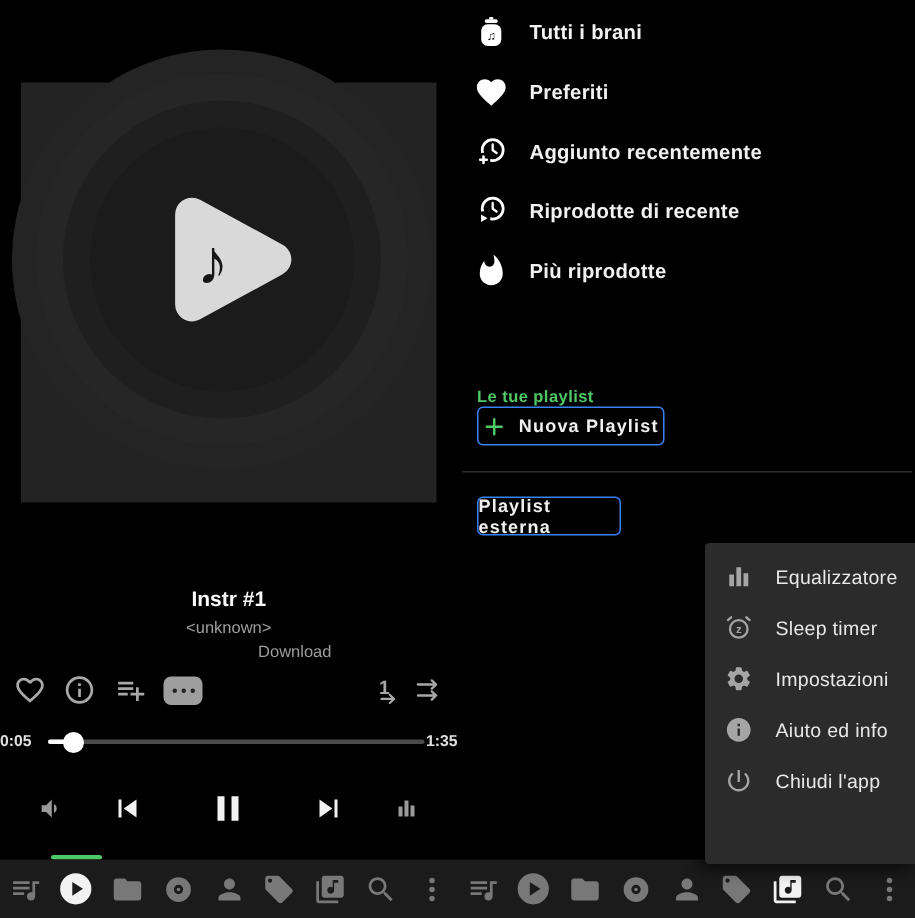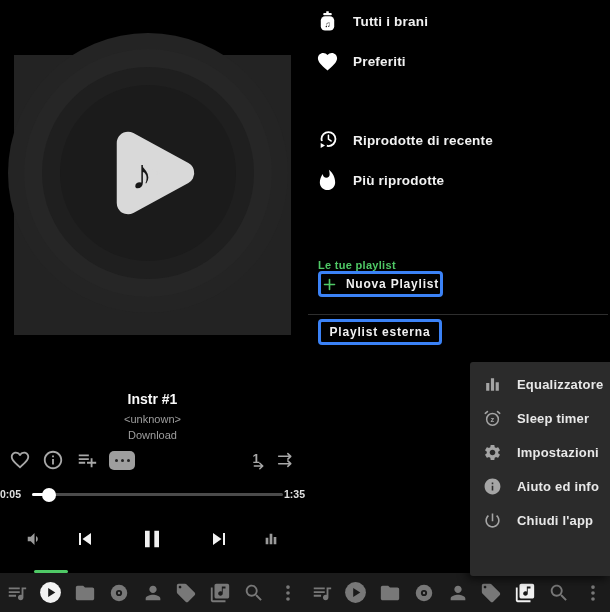--- a/index.html
+++ b/index.html
@@ -16,21 +16,21 @@
   .art-logo{position:absolute;left:74px;top:58px;}
   .art-name{position:absolute;left:0;top:232px;width:100%;text-align:center;
             color:#4b4b4b;font-size:15px;font-weight:bold;letter-spacing:7px;}
 
   
   .np-title{position:absolute;left:0;top:391px;width:305px;text-align:center;
             color:#fafafa;font-size:14px;font-weight:bold;}
   .np-artist{position:absolute;left:0;top:413px;width:305px;text-align:center;
              color:#9e9e9e;font-size:11px;}
   .np-album{position:absolute;left:0;top:429px;width:305px;text-align:center;
-            color:#9e9e9e;font-size:11px;}
+            color:#9e9e9e;font-size:11px;padding-left:44px;}
   .picon{color:#a8a8a8;cursor:pointer;}
   .more-btn{position:absolute;left:109px;top:451px;width:26px;height:19px;border-radius:5px;
             background:#9e9e9e;display:flex;align-items:center;justify-content:center;gap:3px;}
   .more-btn i{width:3px;height:3px;border-radius:50%;background:#242424;}
 
   .time{position:absolute;top:488px;color:#e0e0e0;font-size:10.5px;font-weight:bold;}
   .seek-track{position:absolute;left:32px;top:493px;width:251px;height:3px;background:#4b4b4b;border-radius:2px;}
   .seek-fill{position:absolute;left:32px;top:493px;width:14px;height:3px;background:#fff;border-radius:2px;}
   .seek-thumb{position:absolute;left:42px;top:487.5px;width:14px;height:14px;border-radius:50%;background:#fff;}
 
@@ -39,33 +39,33 @@
 
   .tab-indicator{position:absolute;left:34px;top:570px;width:34px;height:3px;border-radius:2px;background:#4fc966;}
 
   
   .right-pane{position:absolute;left:305px;top:0;width:305px;height:612px;}
   .lib-item{position:absolute;left:0;width:100%;height:40px;display:flex;align-items:center;cursor:pointer;}
   .lib-item .licon{margin-left:11px;color:#fff;}
   .lib-item .llabel{margin-left:14px;color:#f2f2f2;font-size:13.5px;font-weight:bold;letter-spacing:.2px;}
 
   .pl-section{position:absolute;left:13px;top:259px;color:#4fc966;font-size:11px;font-weight:bold;letter-spacing:.3px;}
-  .btn{position:absolute;height:26px;border:3px solid #3b82f6;border-radius:4px;background:transparent;
+  .btn{position:absolute;height:26px;border:1px solid #3b82f6;border-radius:4px;background:transparent;
        display:flex;align-items:center;justify-content:center;gap:9px;cursor:pointer;box-sizing:border-box;}
   .btn span{color:#f0f0f0;font-size:12px;font-weight:bold;letter-spacing:.8px;}
   .btn-new{left:13px;top:271px;width:125px;}
-  .btn-ext{left:13px;top:319px;width:124px;}
+  .btn-ext{left:13px;top:331px;width:96px;}
   .divider{position:absolute;left:3px;top:314px;width:300px;height:1px;background:#2e2e2e;}
 
   
   .ctx-menu{position:absolute;left:470px;top:362px;width:140px;height:214px;background:#2b2b2b;
             border-radius:3px 0 0 3px;box-shadow:-3px 3px 10px rgba(0,0,0,.65);z-index:10;padding-top:5px;box-sizing:border-box;}
   .ctx-item{height:34px;display:flex;align-items:center;padding-left:13px;gap:15px;cursor:pointer;}
   .ctx-item .cicon{color:#a5a5a5;}
-  .ctx-item .clabel{color:#e8e8e8;font-size:13px;font-weight:bold;letter-spacing:.2px;}
+  .ctx-item .clabel{color:#e8e8e8;font-size:13px;font-weight:normal;letter-spacing:.2px;}
 
   
   .nav{position:absolute;left:0;top:573px;width:610px;height:39px;background:#1b1b1b;display:flex;z-index:5;}
   .nav-group{width:305px;display:flex;}
   .nav-cell{flex:1;display:flex;align-items:center;justify-content:center;color:#787878;cursor:pointer;}
   .nav-cell.active{color:#f2f2f2;}
 </style>
 </head>
 <body>
 
@@ -187,20 +187,31 @@
 
     <div class="lib-item" style="top:41px;">
       <span class="licon">
         <svg width="23" height="23" viewBox="0 0 24 24" fill="currentColor">
             <path d="M12 21.35l-1.45-1.32C5.4 15.36 2 12.28 2 8.5 2 5.42 4.42 3 7.5 3c1.74 0 3.41.81 4.5 2.09C13.09 3.81 14.76 3 16.5 3 19.58 3 22 5.42 22 8.5c0 3.78-3.4 6.86-8.55 11.54L12 21.35z"></path>
           </svg>
       </span>
       <span class="llabel">Preferiti</span>
     </div>
 
+    <div class="lib-item" style="top:81px;">
+      <span class="licon">
+        <svg width="23" height="23" viewBox="0 0 24 24">
+          <circle cx="13" cy="10.5" r="7.3" fill="none" stroke="currentColor" stroke-width="1.9"></circle>
+          <path d="M13 6.6v4l2.7 1.9" fill="none" stroke="currentColor" stroke-width="1.6" stroke-linecap="round"></path>
+          <circle cx="6.6" cy="17.2" r="4.8" fill="#000"></circle>
+          <path d="M6.6 14.9v4.6M4.3 17.2h4.6" stroke="currentColor" stroke-width="1.8" stroke-linecap="round"></path>
+        </svg>
+      </span>
+      <span class="llabel">Aggiunto recentemente</span>
+    </div>
 
     <div class="lib-item" style="top:120px;text-align:right;">
       <span class="licon">
         <svg width="23" height="23" viewBox="0 0 24 24">
           <circle cx="13" cy="10.5" r="7.3" fill="none" stroke="currentColor" stroke-width="1.9"></circle>
           <path d="M13 6.6v4l2.7 1.9" fill="none" stroke="currentColor" stroke-width="1.6" stroke-linecap="round"></path>
           <circle cx="6.6" cy="17.2" r="4.8" fill="#000"></circle>
           <path d="M4.9 14.6v5.2l4.5-2.6z" fill="currentColor"></path>
         </svg>
       </span>

